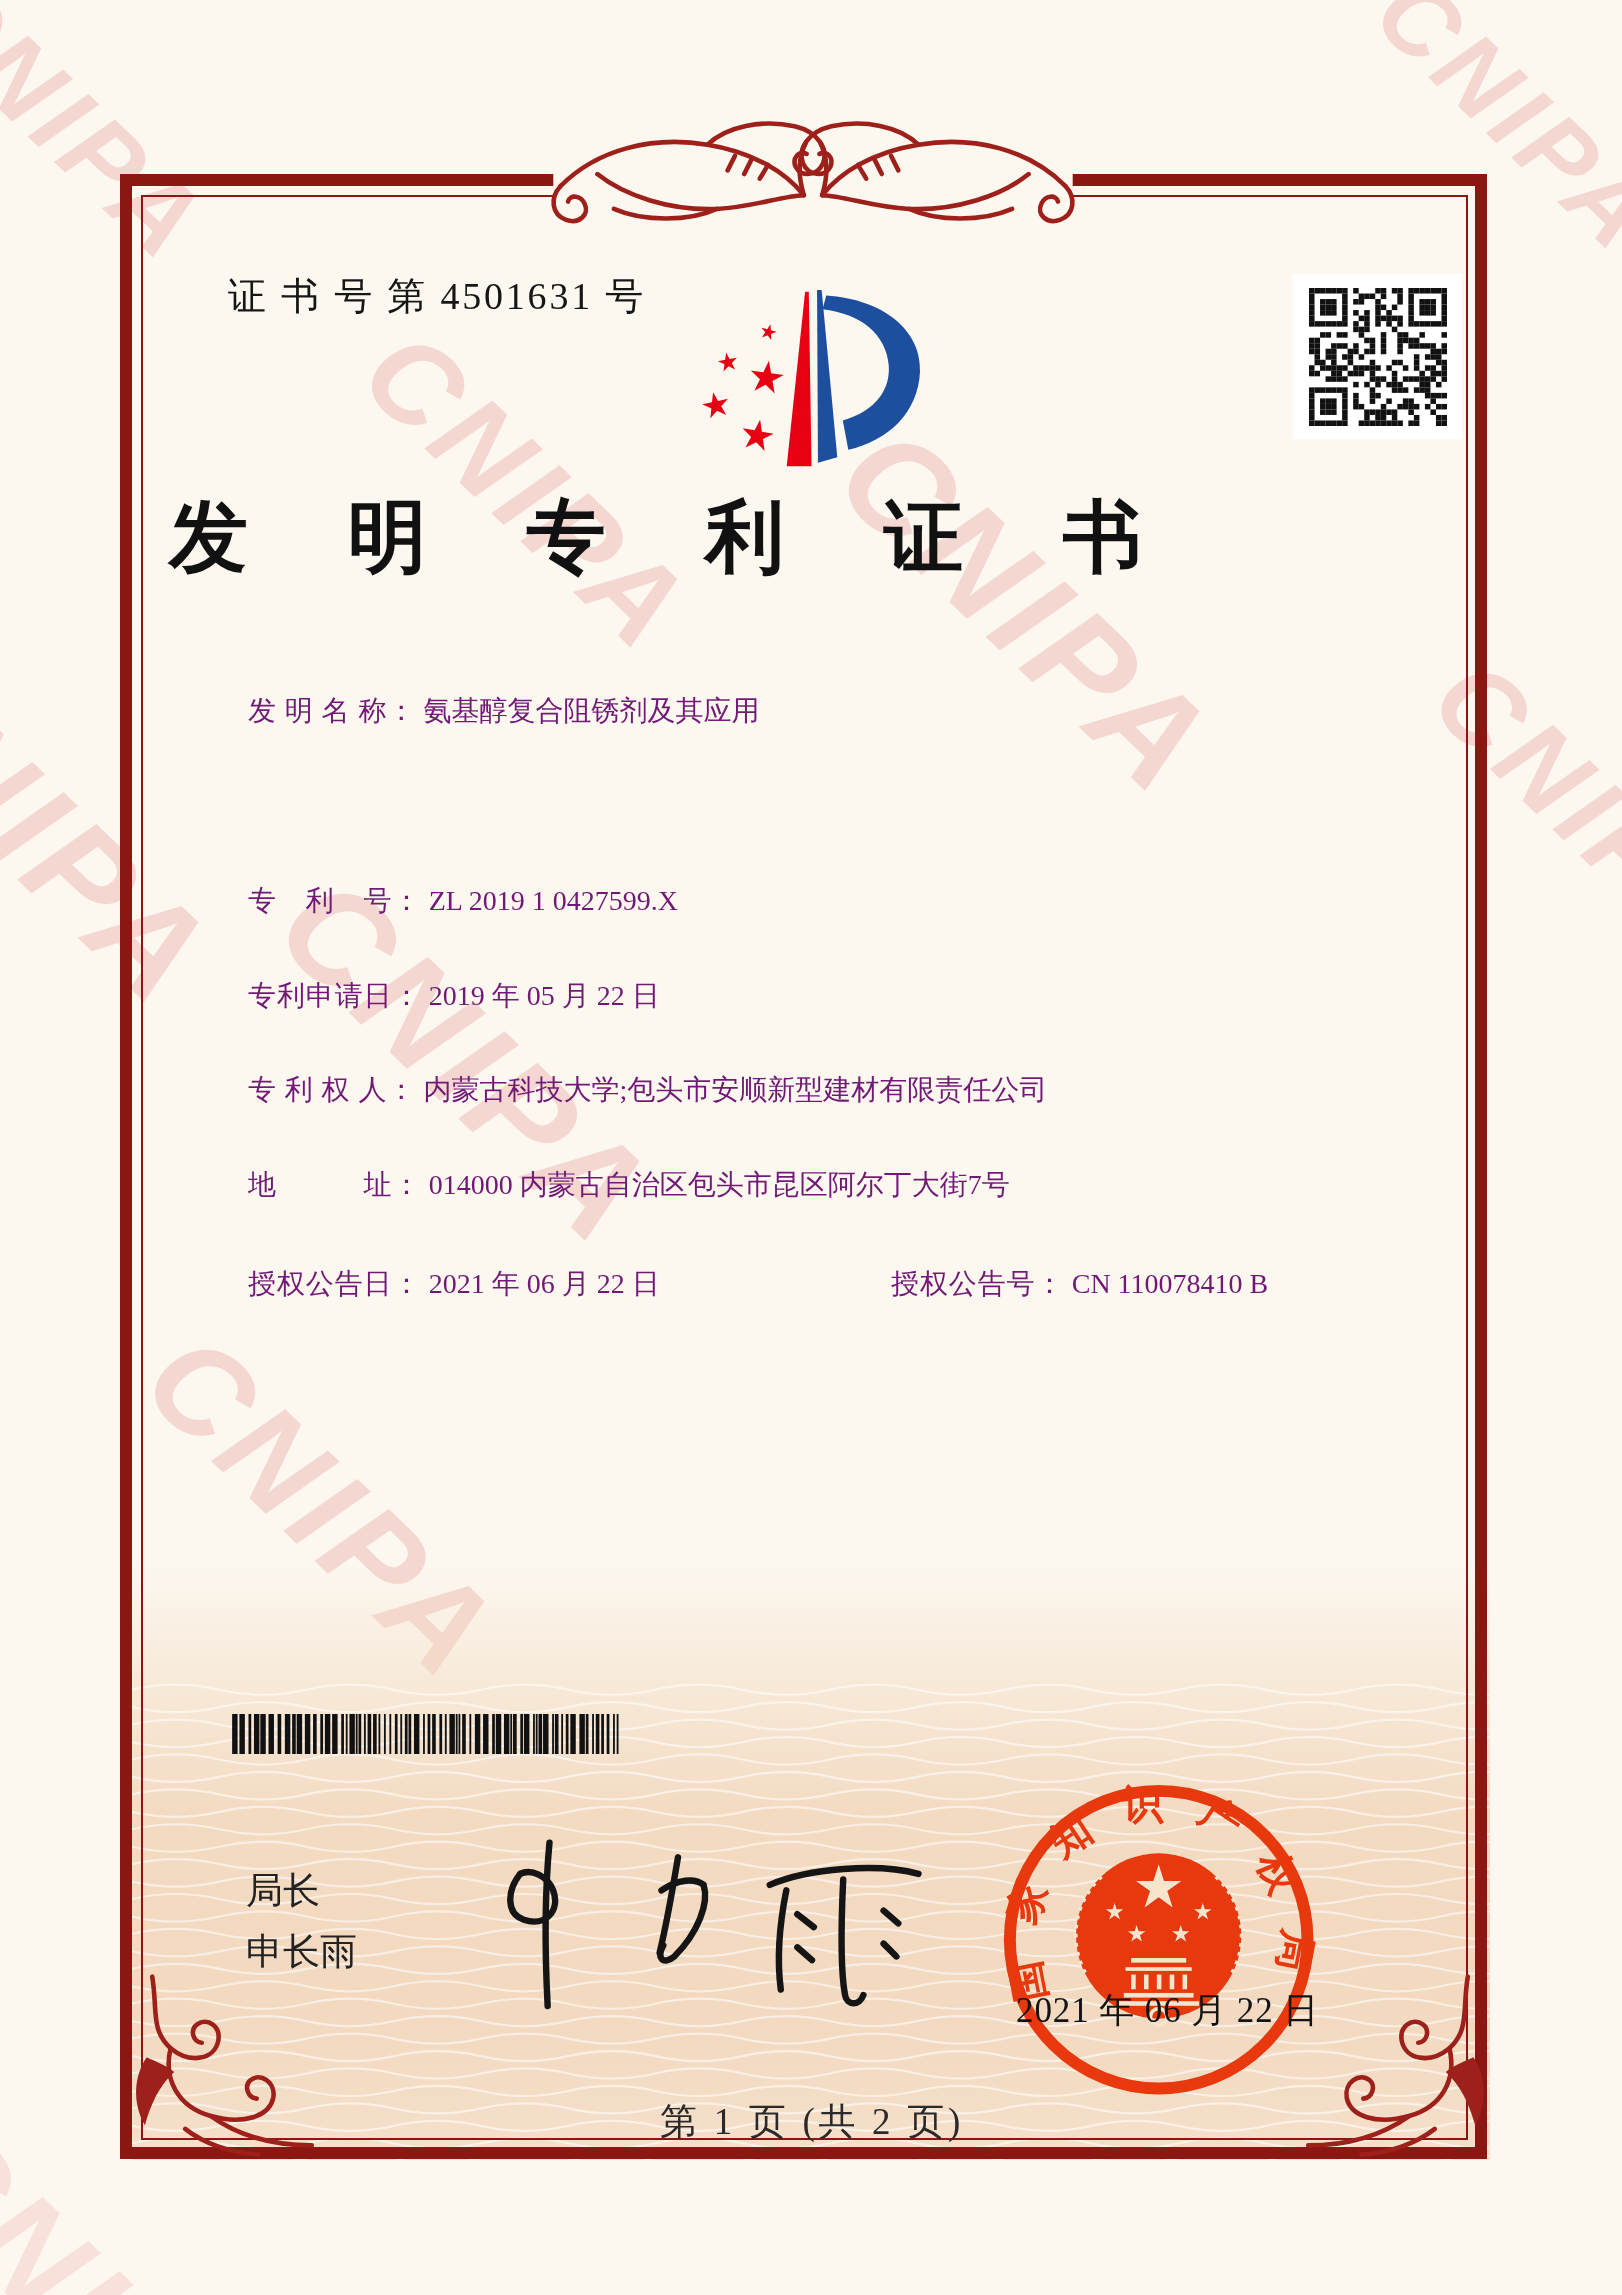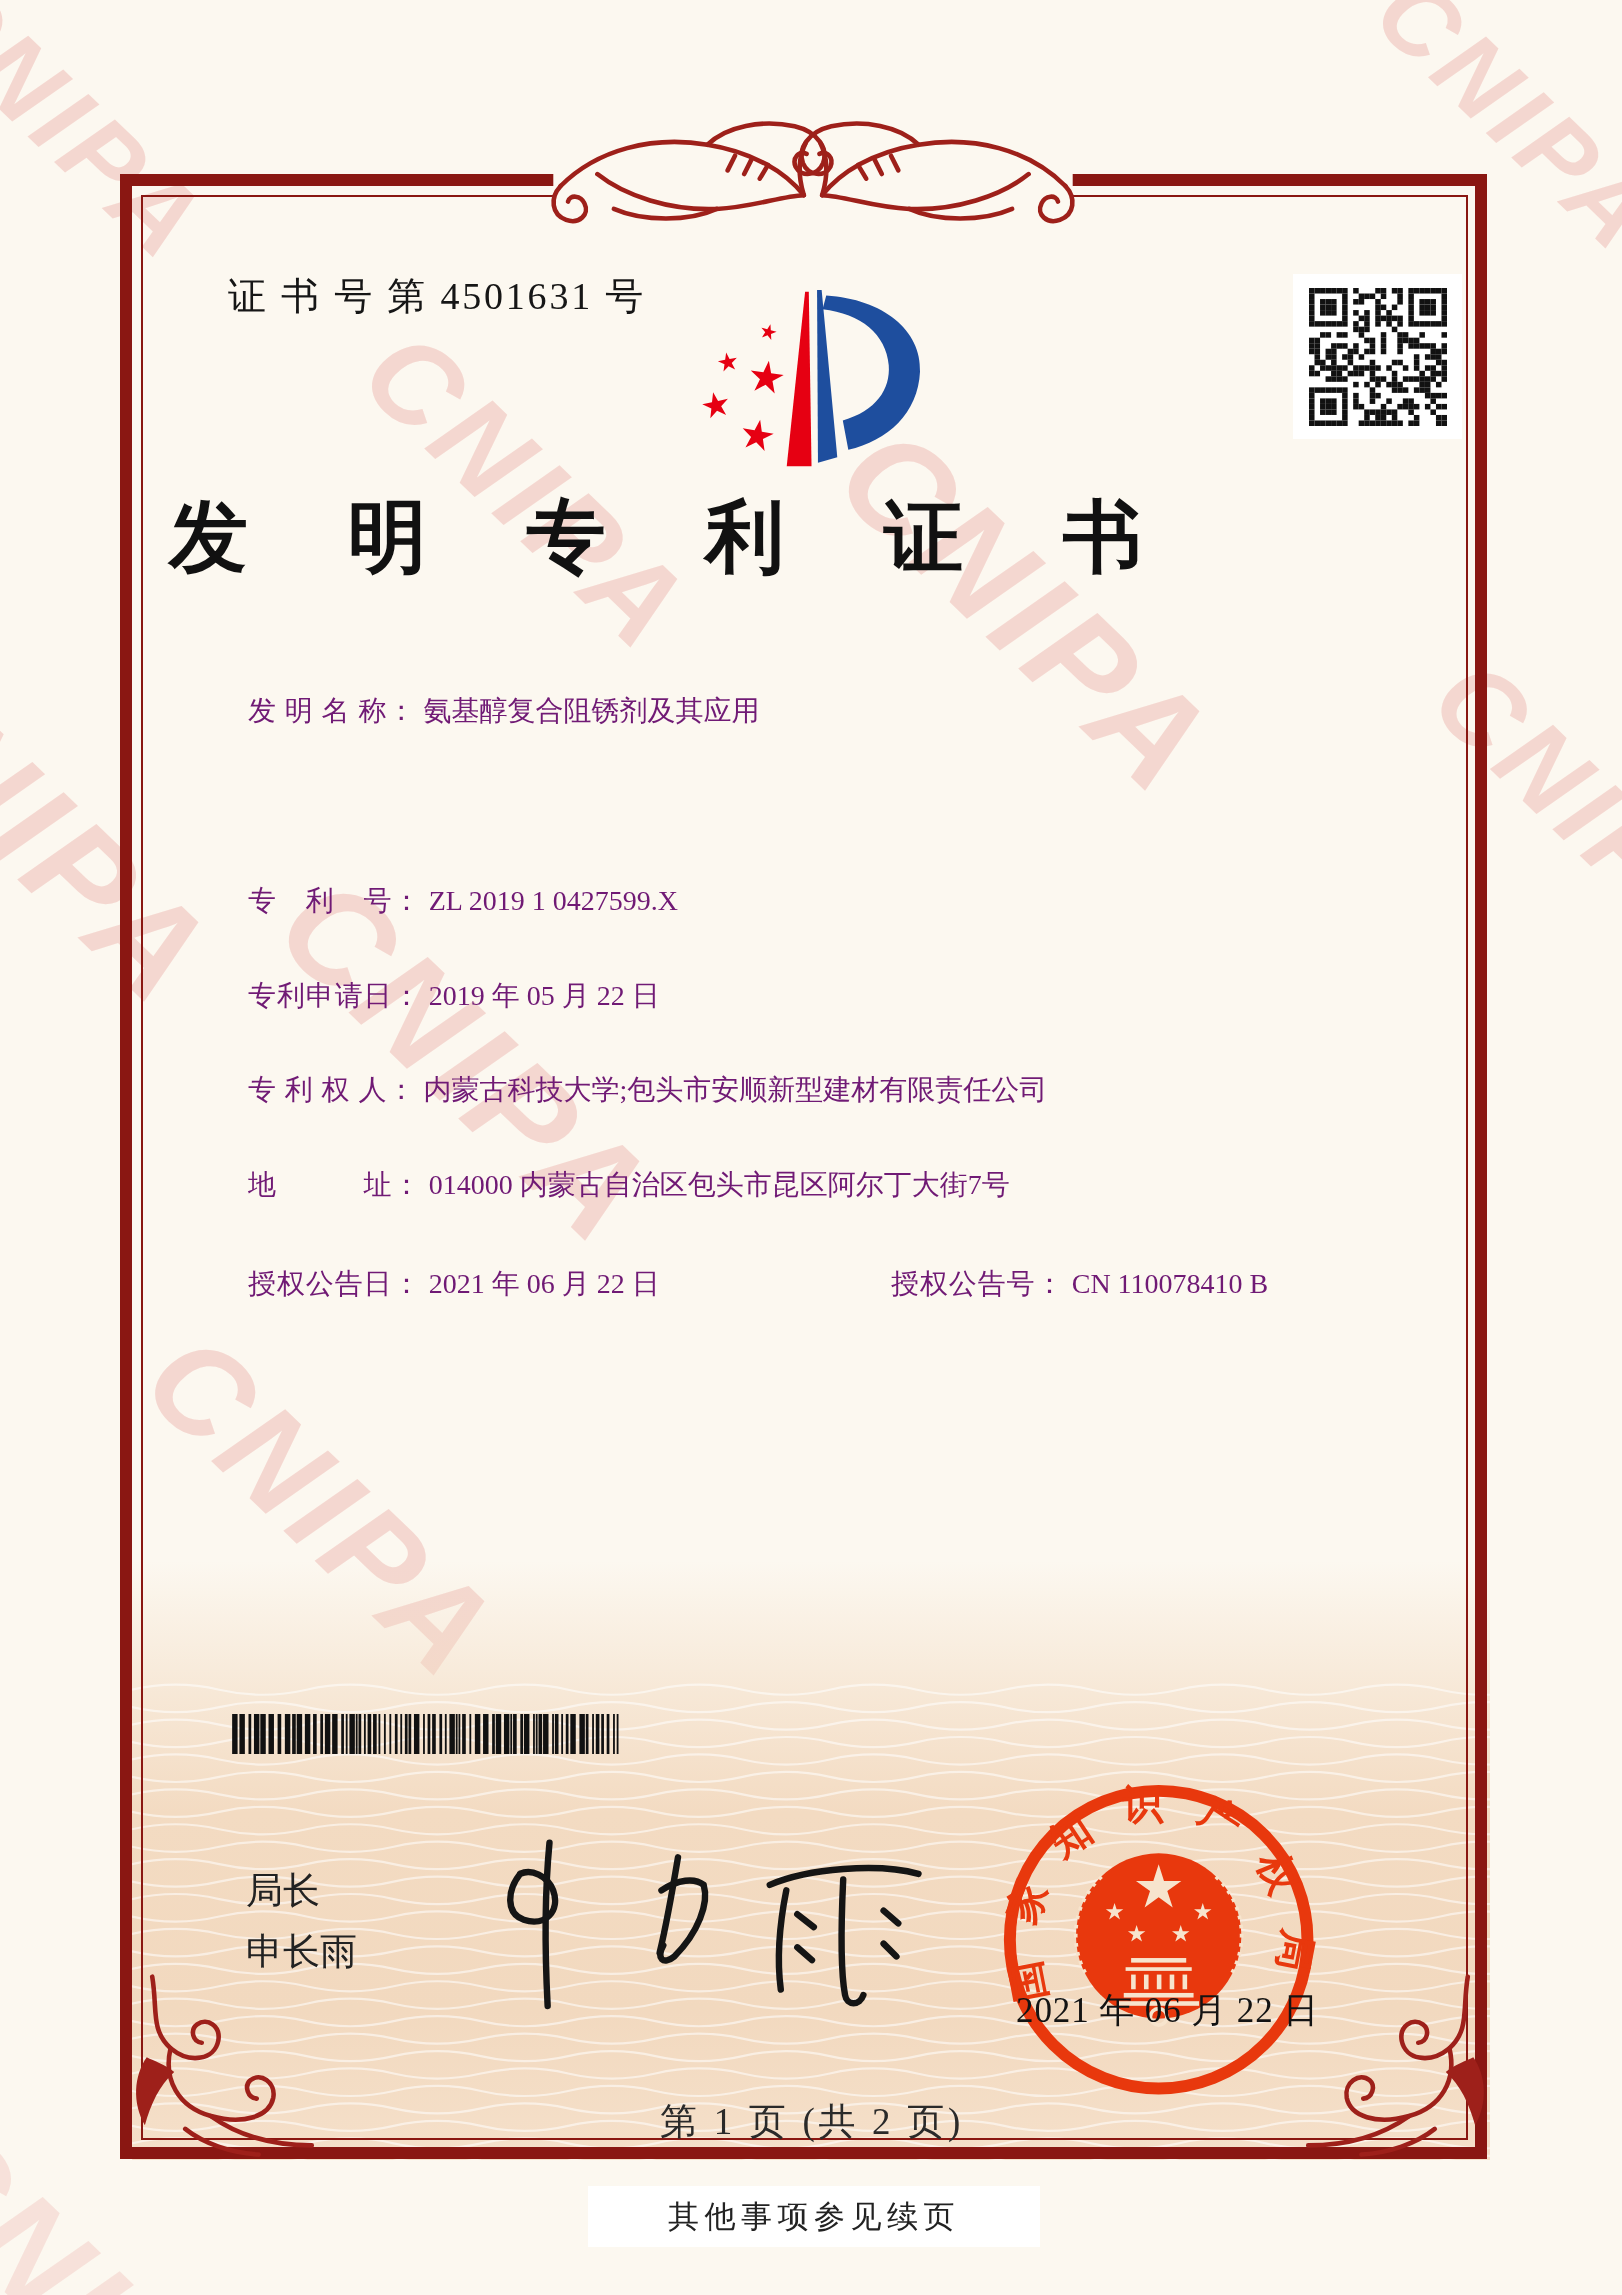--- a/index.html
+++ b/index.html
@@ -615,16 +615,15 @@
       <rect x="188" y="214" width="5" height="16" fill="#f7e4cd"></rect>
       <rect x="202" y="214" width="5" height="16" fill="#f7e4cd"></rect>
       <rect x="138" y="234" width="76" height="5" fill="#f7e4cd"></rect>
       <rect x="132" y="243" width="88" height="5" fill="#f7e4cd"></rect>
       <circle cx="176" cy="260" r="9" fill="none" stroke="#f7e4cd" stroke-width="4"></circle>
     </g>
   </svg>
   <div class="seal-date">2021 年 06 月 22 日</div>
 
   <div class="page-indicator">第 1 页 (共 2 页)</div>
-  <div class="note-box">其他事项参见续页</div>
 
 </div>
 
 
 </body></html>

